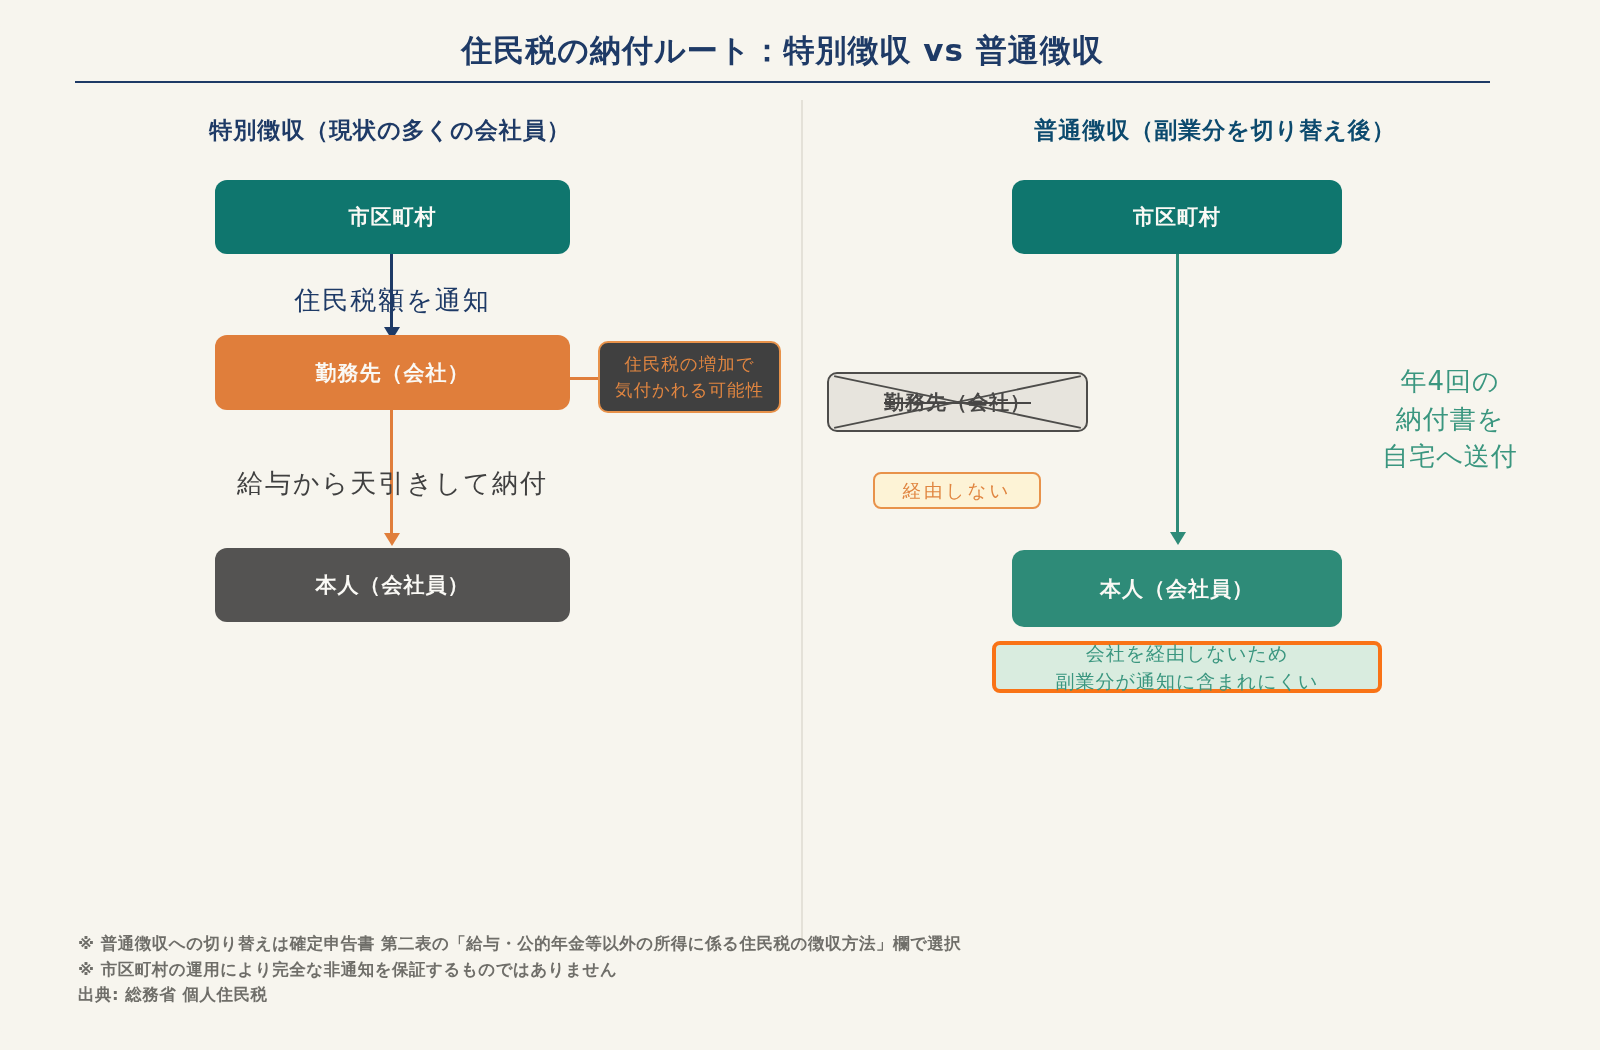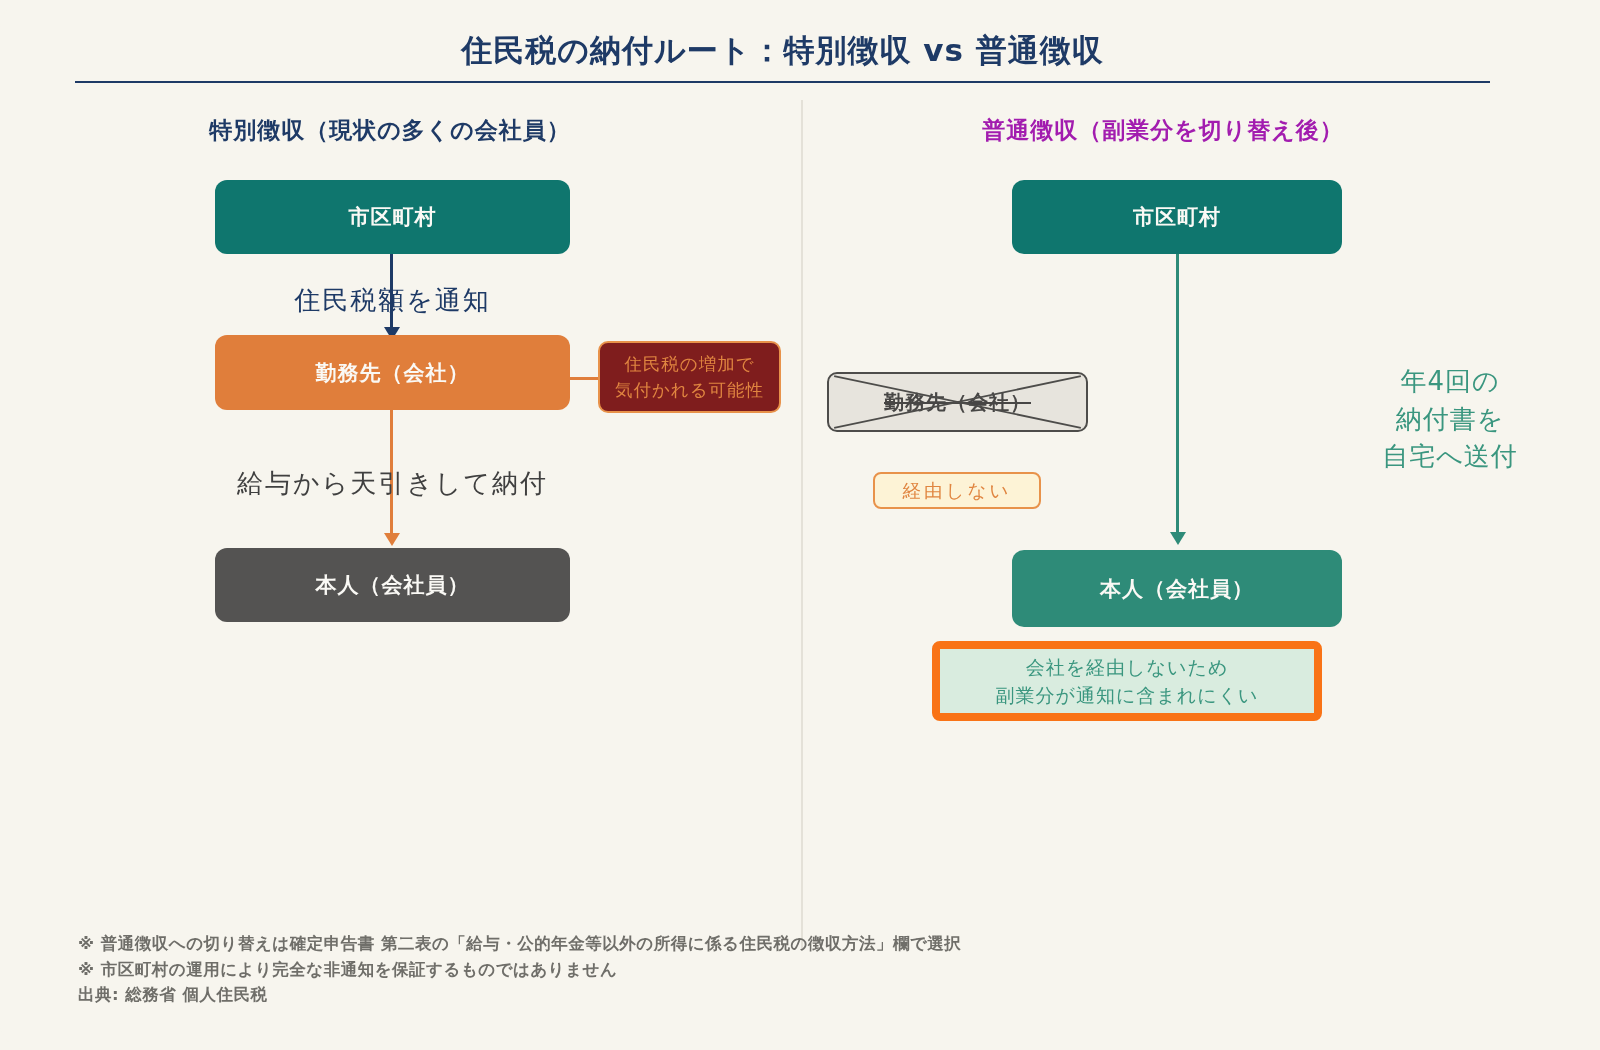--- a/index.html
+++ b/index.html
@@ -30,21 +30,21 @@
     left:801px;top:100px;width:2px;height:850px;
     background:#e4e1d8;
   }
   
   .col-heading{
     top:115px;height:34px;
     text-align:center;
     font-size:23px;font-weight:bold;letter-spacing:1px;
   }
   .col-heading.left{left:80px;width:620px;color:#1e3a66;}
-  .col-heading.right{left:858px;width:610px;color:#a21caf;}
+  .col-heading.right{left:910px;width:610px;color:#0c4a6e;}
   
   .node{
     border-radius:12px;
     display:flex;align-items:center;justify-content:center;
     font-size:21px;font-weight:bold;letter-spacing:1px;
     color:#faf9f5;
   }
   .node.navy{background:#0f766e;}
   .node.orange{background:#e07e3b;}
   .node.gray{background:#545352;}
@@ -92,33 +92,33 @@
   .label-l2{left:215px;top:466px;width:355px;}
   .label-r1{left:1355px;top:363px;width:190px;}
   
   .callout{
     box-sizing:border-box;border-radius:10px;
     display:flex;flex-direction:column;align-items:center;justify-content:center;
     text-align:center;
   }
   .callout.warn{
     left:598px;top:341px;width:183px;height:72px;
-    background:#7f1d1d;border:2px solid #e8924a;
+    background:#404040;border:2px solid #e8924a;
     color:#e08540;font-size:17.5px;line-height:1.5;letter-spacing:1px;
   }
   .badge-skip{
     left:873px;top:446px;width:168px;height:37px;
     box-sizing:border-box;
     background:#fdf3d6;border:2px solid #e8924a;border-radius:8px;
     display:flex;align-items:center;justify-content:center;
     color:#e08540;font-size:18.5px;letter-spacing:3px;margin-top:26px;
   }
   .callout.ok{
-    left:932px;top:641px;width:390px;height:80px;
-    background:#d9ecdf;border:8px solid #f97316;border-radius:8px;
+    left:992px;top:641px;width:390px;height:52px;
+    background:#d9ecdf;border:4px solid #f97316;border-radius:8px;
     color:#3a967f;font-size:19px;line-height:1.5;letter-spacing:1px;
   }
   
   .footer-note{
     left:78px;
     font-size:16.5px;color:#6f6e69;letter-spacing:0.5px;font-weight:bold;
   }
   .fn1{top:933px;}
   .fn2{top:959px;}
   .fn3{top:984px;}

